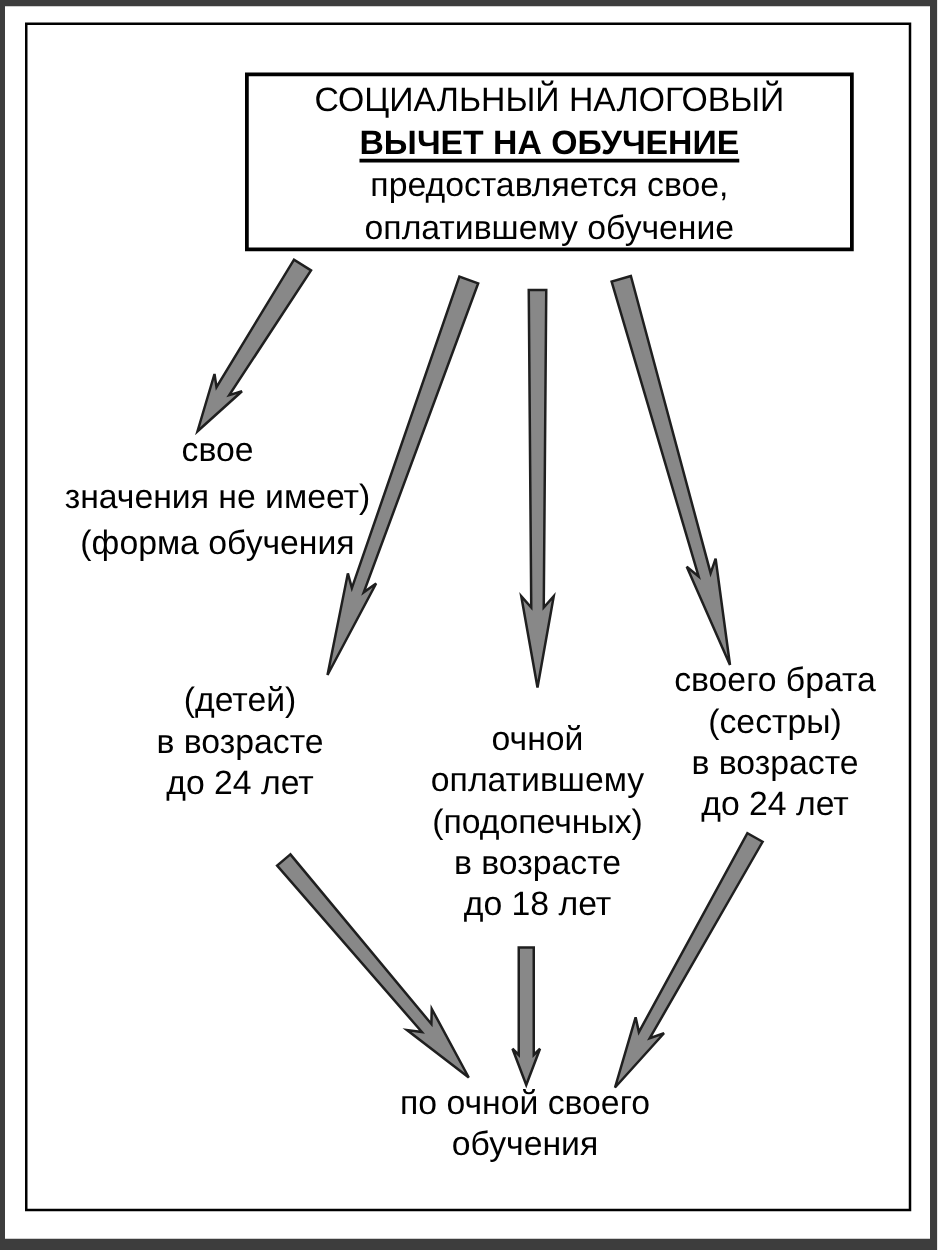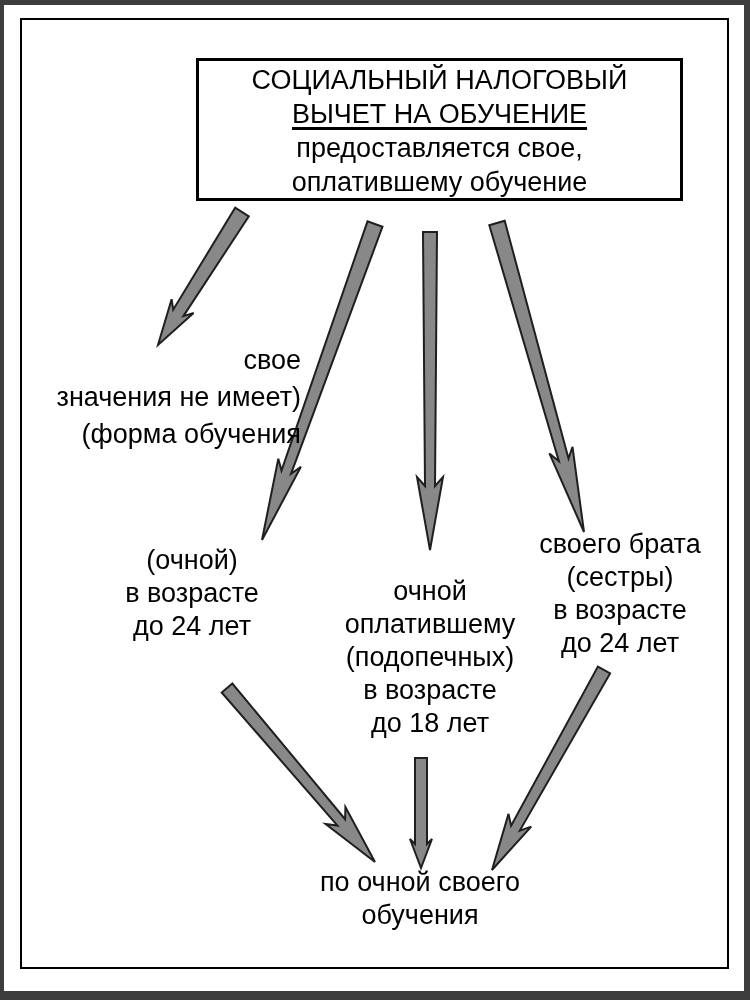--- a/index.html
+++ b/index.html
@@ -16,27 +16,27 @@
     position:absolute;left:20px;top:18px;width:709px;height:951px;
     border:2px solid #000;box-sizing:border-box;background:transparent;
   }
   .arrows{position:absolute;left:0;top:0;width:750px;height:1000px;z-index:1;}
   .title-box{
     position:absolute;left:196px;top:58px;width:487px;height:143px;
     border:3px solid #000;box-sizing:border-box;background:#ffffff;
     text-align:center;font-size:27px;line-height:34px;padding-top:2px;z-index:2;
   }
   .title-line-2{
-    font-weight:normal;text-decoration:underline;
+    font-weight:bold;text-decoration:underline;
     text-decoration-thickness:2.5px;text-underline-offset:4px;
   }
   .label{
     position:absolute;text-align:center;font-size:27px;line-height:33px;z-index:2;
   }
-  #label-self{left:11px;top:342px;width:290px;line-height:37px;text-align:right;}
+  #label-self{left:29px;top:342px;width:290px;line-height:37px;}
   #label-child{left:60px;top:544px;width:264px;}
   #label-ward{left:310px;top:575px;width:240px;}
   #label-sibling{left:498px;top:528px;width:244px;}
   #label-footer{left:288px;top:866px;width:264px;}
 </style>
 </head>
 <body>
 
 <div class="page">
 
@@ -60,21 +60,21 @@
     <div class="title-line-4">оплатившему обучение</div>
   </div>
 
   <div class="label" id="label-self">
     <div>свое</div>
     <div>значения не имеет)</div>
     <div>(форма обучения</div>
   </div>
 
   <div class="label" id="label-child">
-    <div>(очной)</div>
+    <div>(детей)</div>
     <div>в возрасте</div>
     <div>до 24 лет</div>
   </div>
 
   <div class="label" id="label-ward">
     <div>очной</div>
     <div>оплатившему</div>
     <div>(подопечных)</div>
     <div>в возрасте</div>
     <div>до 18 лет</div>

